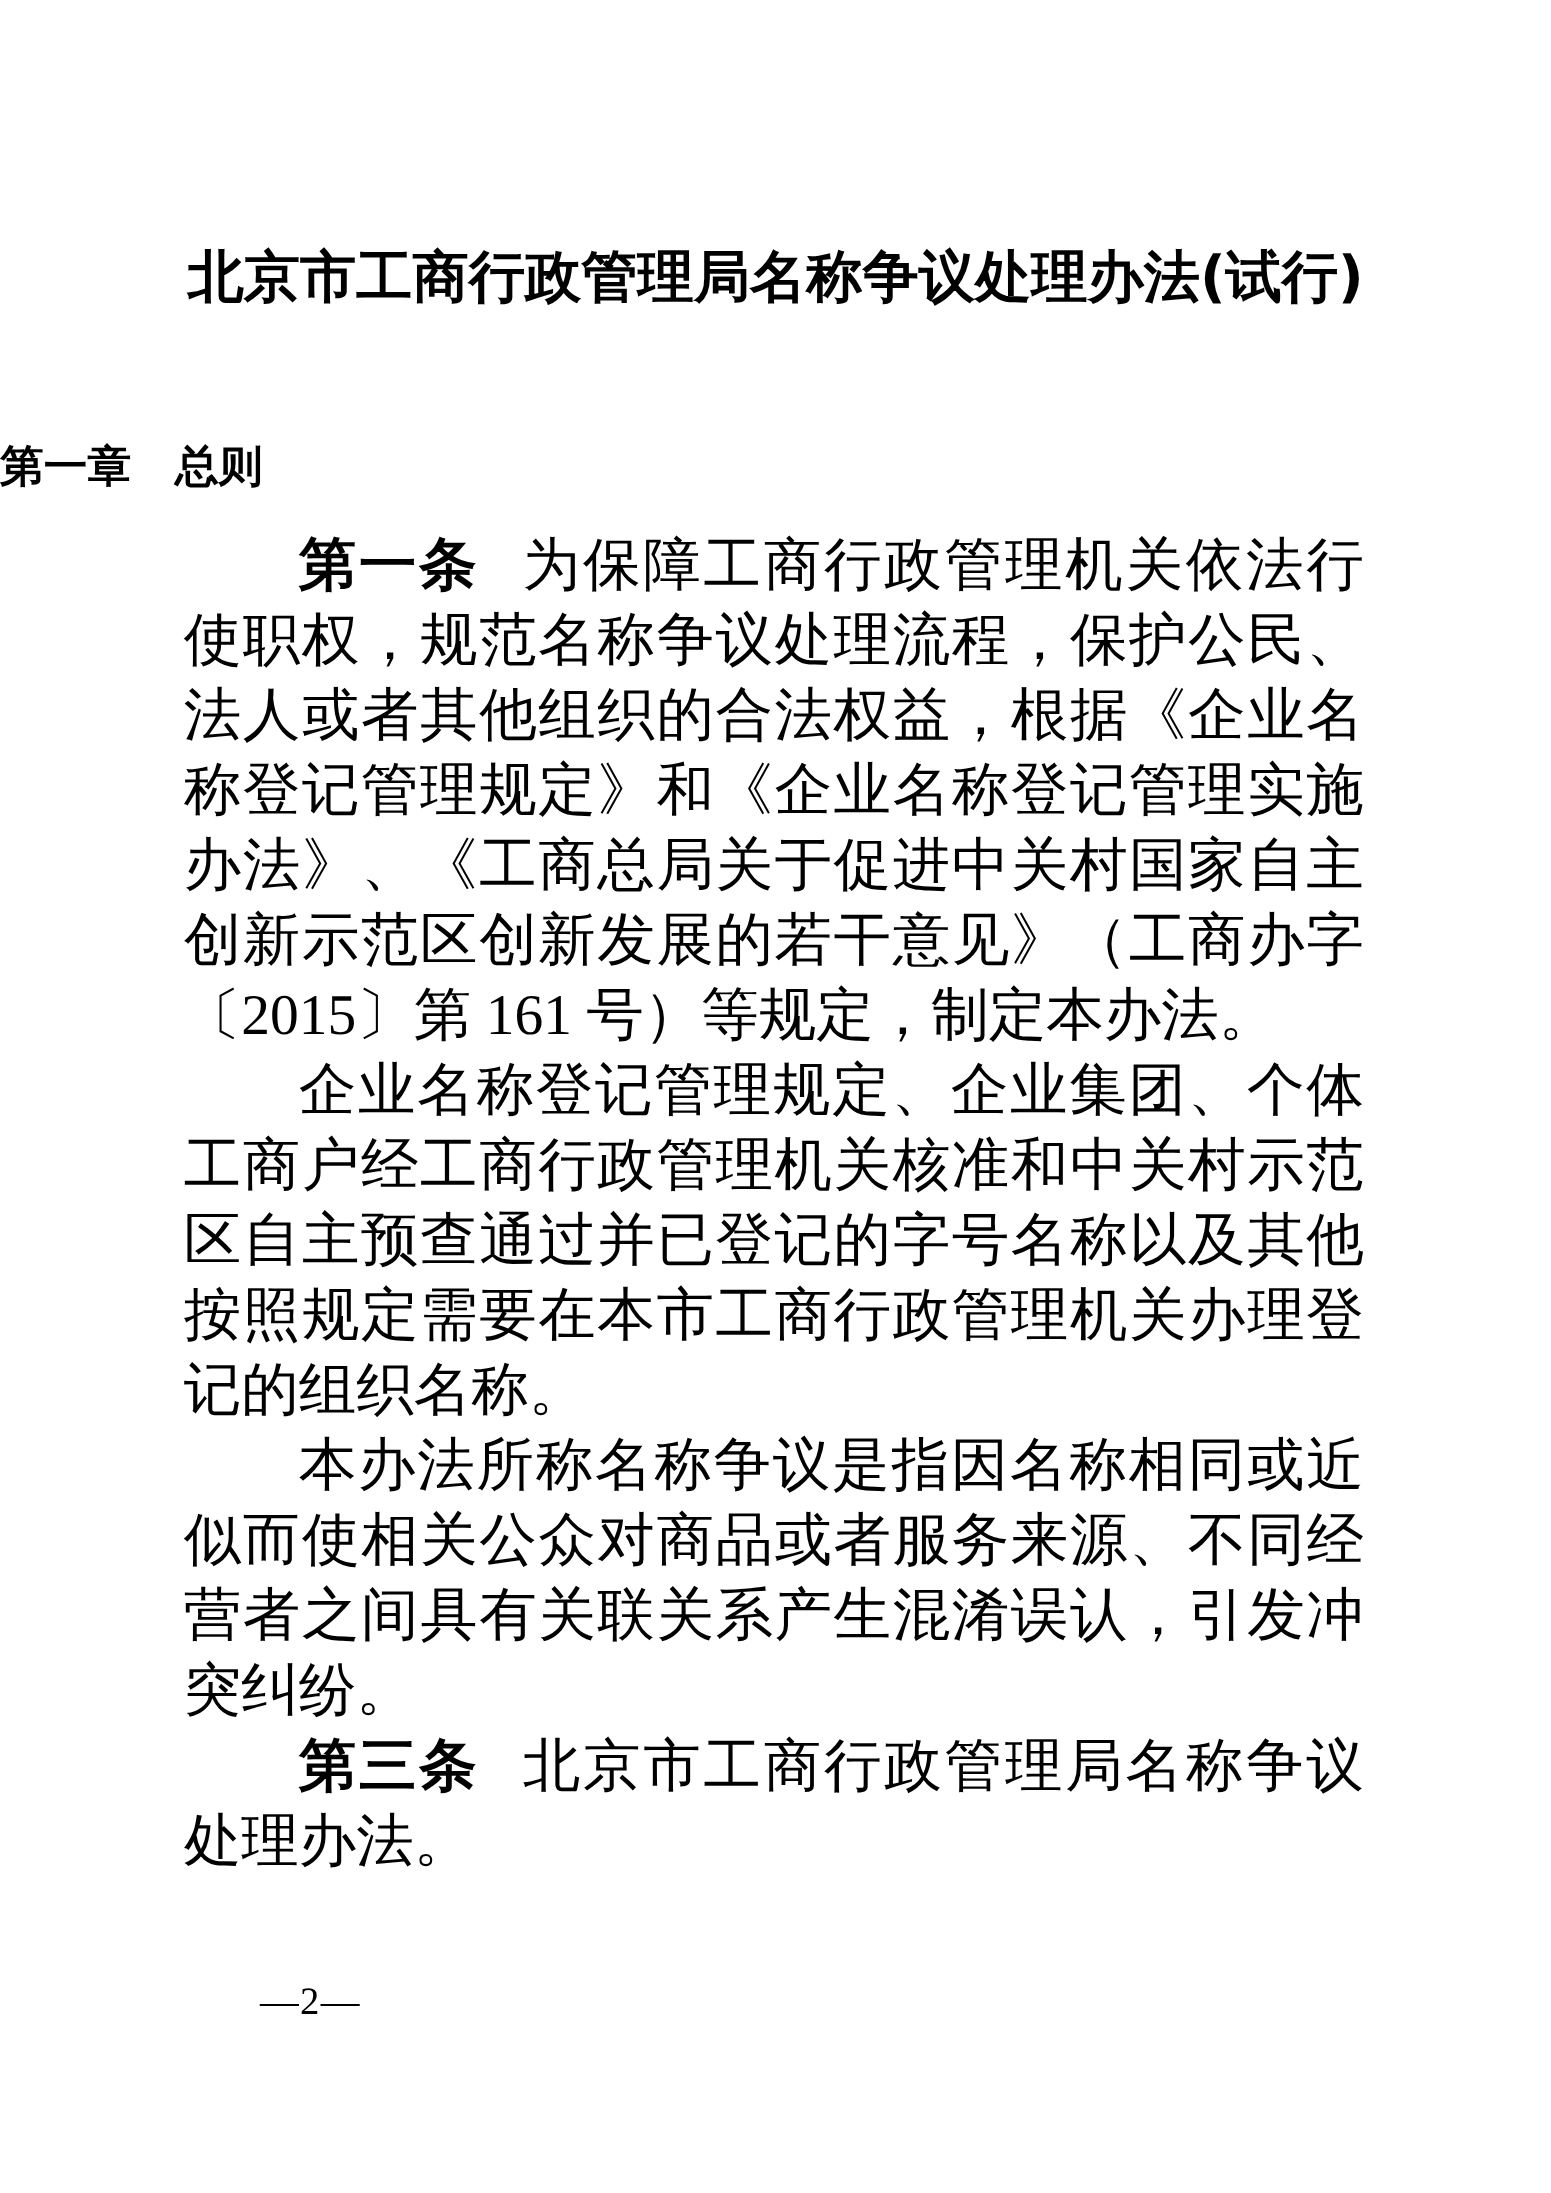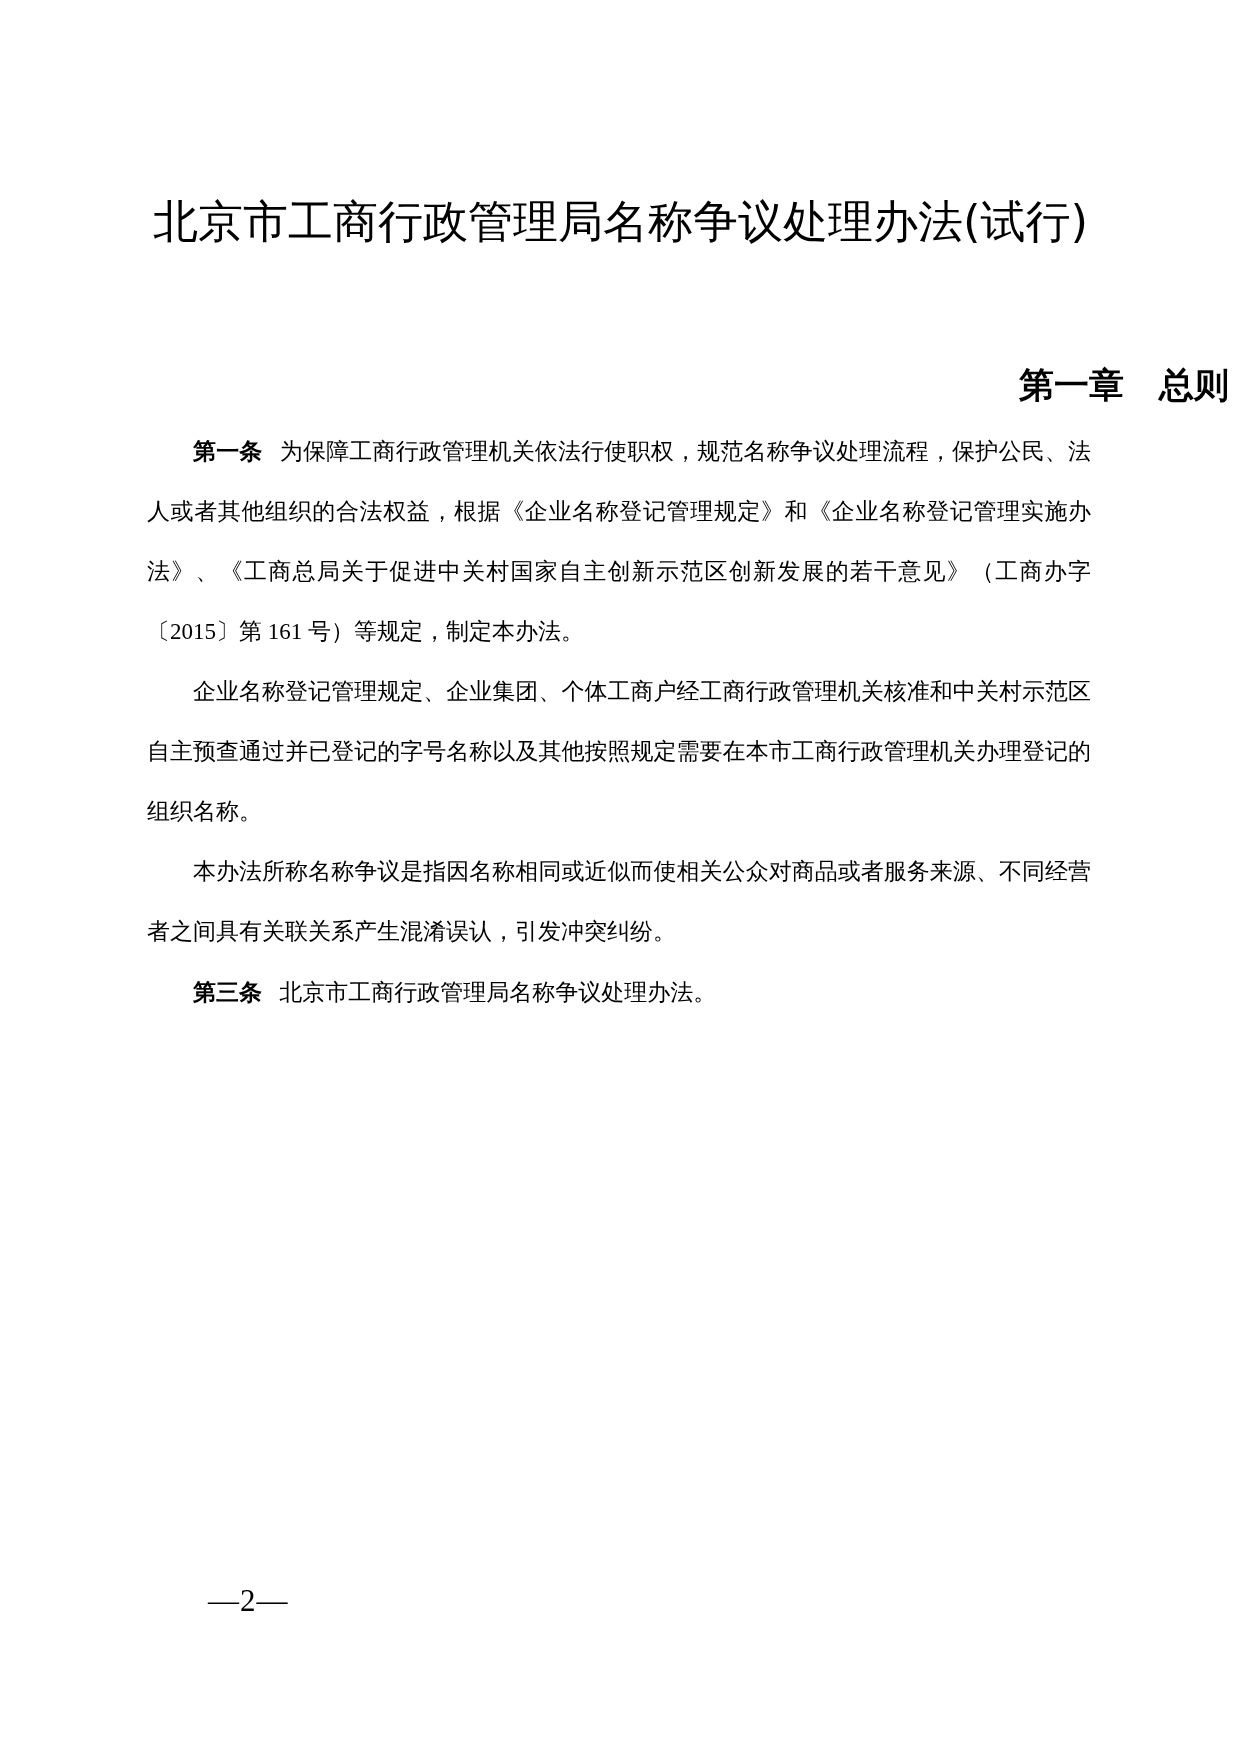--- a/index.html
+++ b/index.html
@@ -17,42 +17,42 @@
     overflow: hidden;
   }
   .doc-title {
     position: absolute;
     top: 192px;
     left: 0;
     right: 0;
     margin: 0;
     text-align: center;
     font-family: "DejaVu Sans", "Liberation Sans", sans-serif;
-    font-weight: 400;
+    font-weight: 700;
     font-size: 45px;
     letter-spacing: 0px;
     white-space: nowrap;
   }
   .chapter-heading {
     position: absolute;
     top: 350px;
     left: 0;
     right: 0;
-    margin: 12px;
-    text-align: right;
+    margin: 0;
+    text-align: left;
     font-family: "DejaVu Sans", "Liberation Sans", sans-serif;
     font-weight: 700;
     font-size: 35px;
   }
   .doc-body {
     position: absolute;
     top: 421px;
     left: 147px;
     width: 944px;
-    font-size: 23px;
+    font-size: 46px;
     line-height: 60px;
     text-align: justify;
   }
   .para {
     margin: 0;
     text-indent: 2em;
   }
   .art-label {
     font-family: "DejaVu Sans", "Liberation Sans", sans-serif;
     font-weight: 700;

